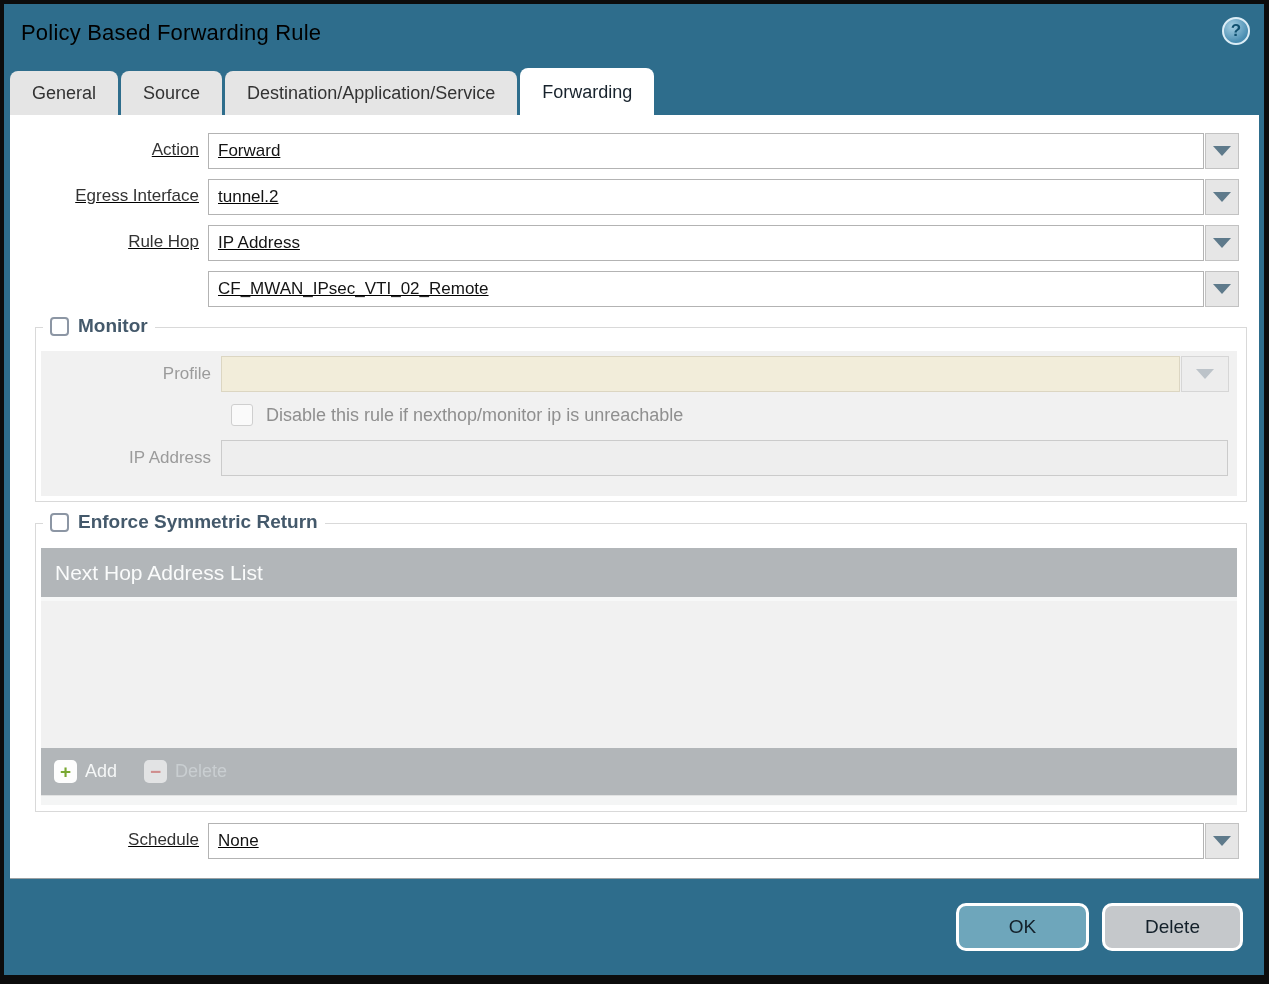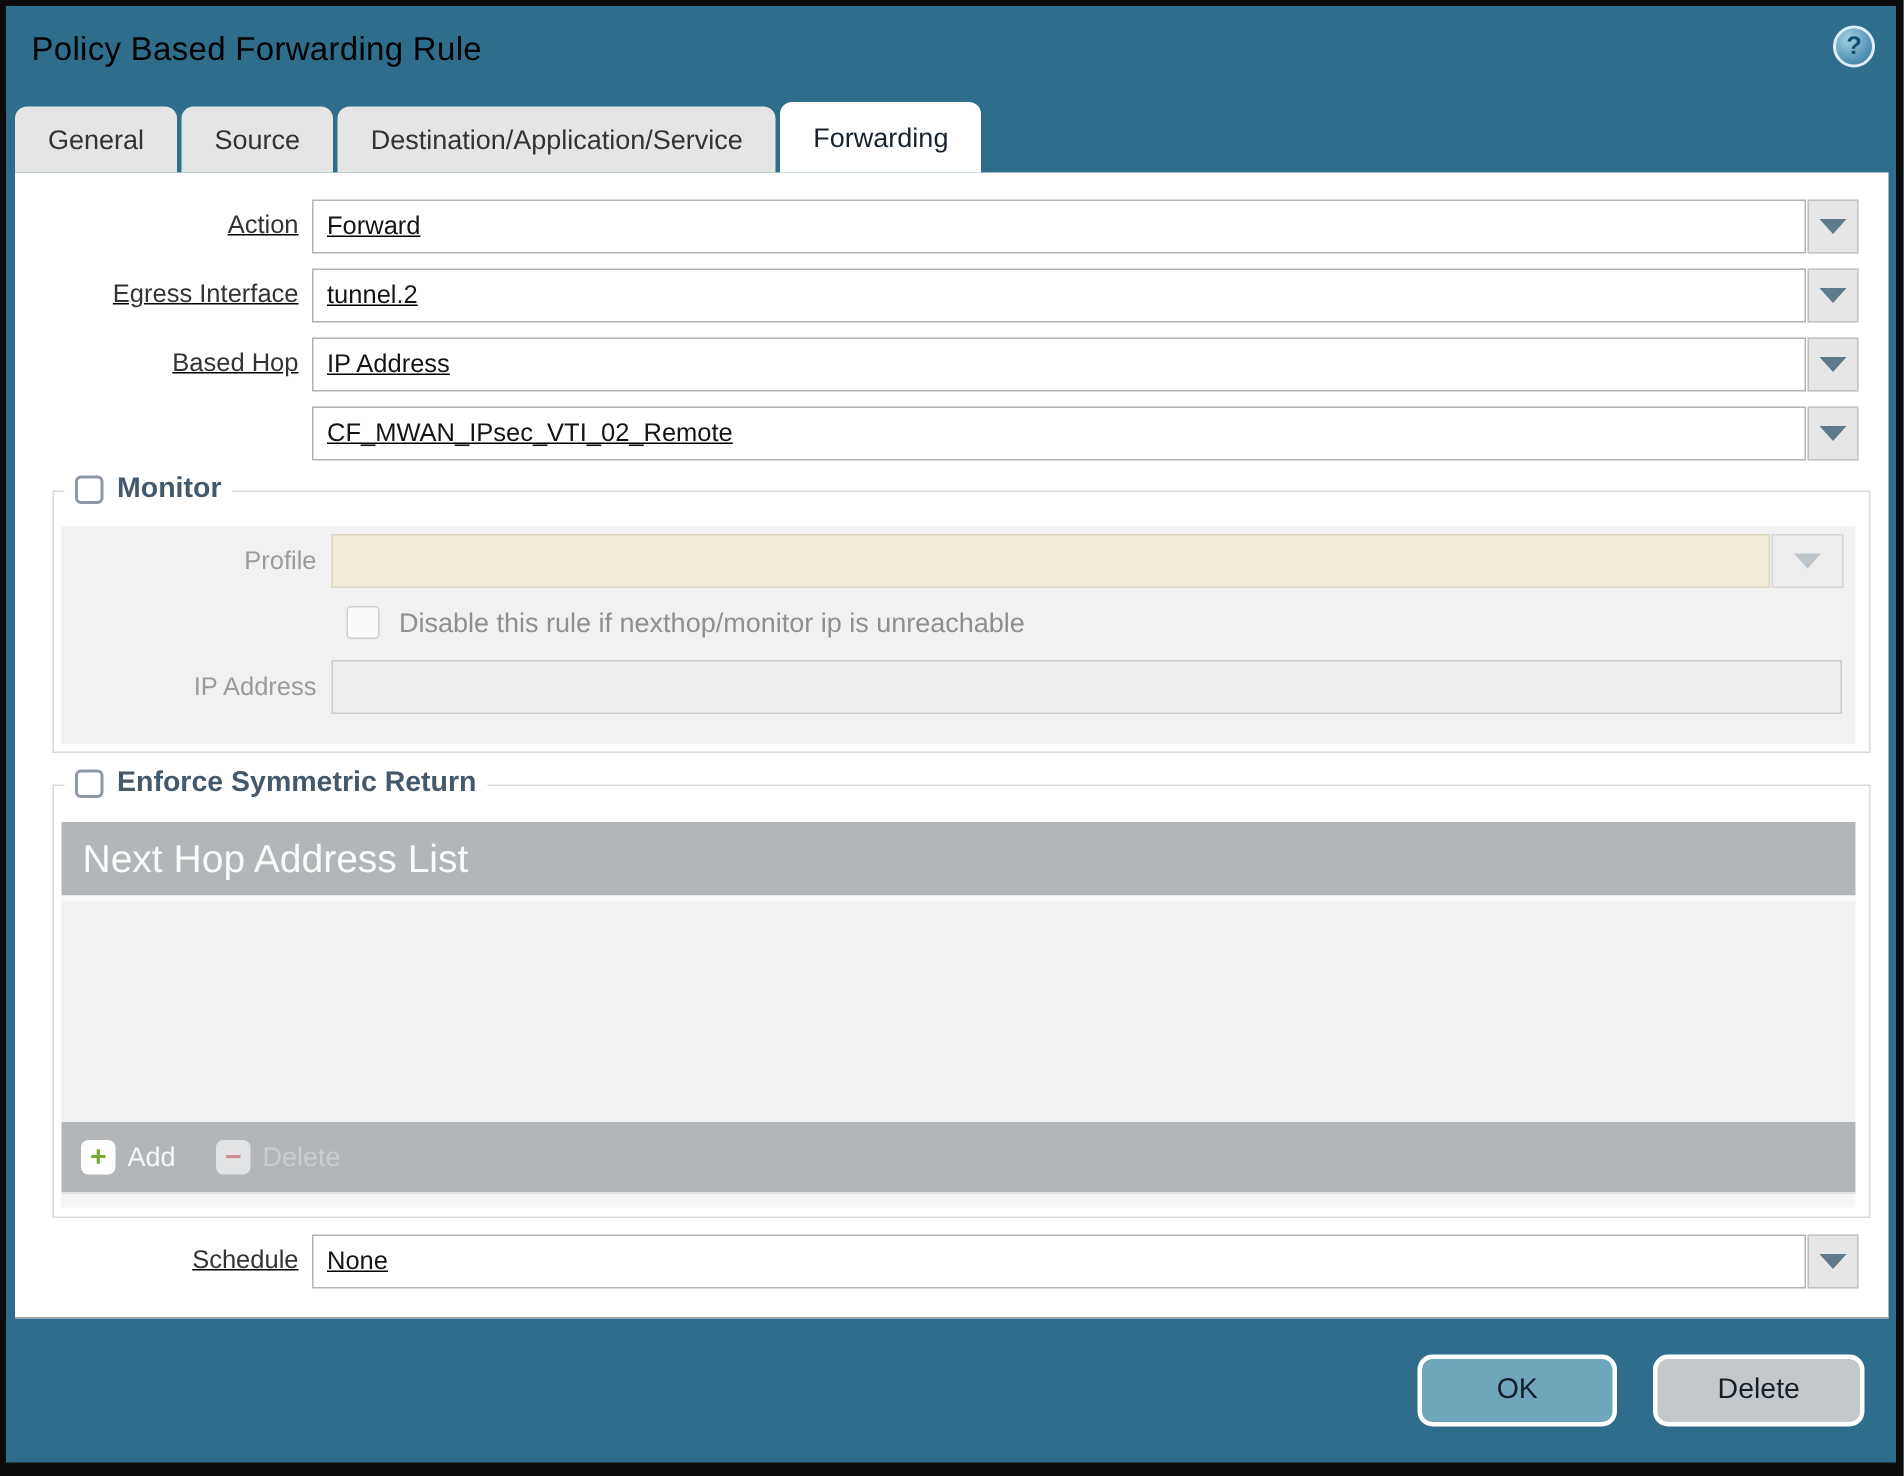--- a/index.html
+++ b/index.html
@@ -99,21 +99,21 @@
   }
   .dis-label{ font-size:18px; color:#8f8f8f; }
   .m-row.ip{ margin-top:14px; }
   .val-gray{
     width:1007px; height:36px; background:#eeeeee; border:1px solid #cbcbcb;
   }
 
   
   .table{ position:absolute; left:5px; right:9px; top:24px; }
   .t-header{
-    height:49px; background:#b2b6b9; color:#fafbfb; font-size:26px;
+    height:49px; background:#b2b6b9; color:#fafbfb; font-size:21px;
     display:flex; align-items:center; padding-left:14px;
   }
   .t-body{ height:151px; background:#f1f1f1; box-shadow:inset 0 4px 0 #f7f8f8; }
   .t-footer{
     height:47px; background:#b2b6b9; display:flex; align-items:center;
     padding-left:13px; gap:27px;
   }
   .tool{ display:flex; align-items:center; gap:8px; font-size:18px; cursor:pointer; }
   .icon-sq{
     width:23px; height:23px; border-radius:5px; background:#fdfdfd;
@@ -124,21 +124,21 @@
   .tool.add .icon-sq{ color:#79a832; }
   .tool.delete{ color:#c9ced1; }
   .tool.delete .icon-sq{ background:rgba(255,255,255,.62); color:#cf8d8d; }
   .t-strip{ height:10px; background:#f4f5f5; border-top:1px solid #e1e2e2; }
 
   .row.schedule{ margin-top:11px; }
 
   
   .dlg-footer{
     height:96px; display:flex; align-items:center; justify-content:flex-end;
-    gap:24px; padding-right:21px;
+    gap:13px; padding-right:21px;
   }
   .btn{
     height:48px; border:3px solid #ffffff; border-radius:10px;
     display:flex; align-items:center; justify-content:center;
     font-size:19px; color:#13202a; cursor:pointer;
   }
   .btn.ok{ width:133px; background:#6ea6bb; }
   .btn.cancel{ width:141px; background:#c5c8cb; }
 </style>
 </head>
@@ -174,21 +174,21 @@
       <div class="lbl">Egress Interface</div>
       <div class="combo">
         <div class="combo-val">tunnel.2</div>
         <div class="dd-btn">
           <span class="tri"></span>
         </div>
       </div>
     </div>
 
     <div class="row">
-      <div class="lbl">Based Hop</div>
+      <div class="lbl">Rule Hop</div>
       <div class="combo">
         <div class="combo-val">IP Address</div>
         <div class="dd-btn">
           <span class="tri"></span>
         </div>
       </div>
     </div>
 
     <div class="row">
       <div class="lbl"></div>

